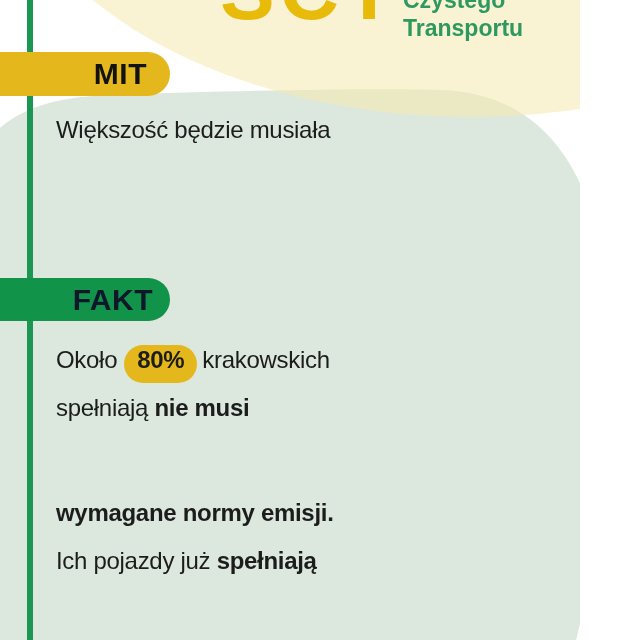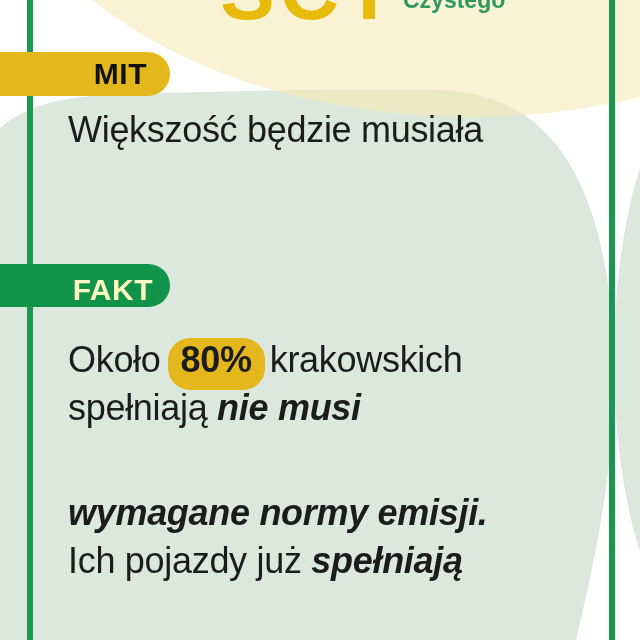--- a/index.html
+++ b/index.html
@@ -1,17 +1,17 @@
 <!DOCTYPE html>
 <html><head>
 <meta charset="utf-8">
 <style>
   html,body { margin:0; padding:0; }
   .canvas {
-    position:relative; width:640px; height:640px; overflow:hidden;
+    position:relative; width:580px; height:640px; overflow:hidden;
     background:#ffffff;
     font-family:"Liberation Sans", sans-serif;
     color:#1c1c1c;
   }
   .bg-svg { position:absolute; left:0; top:0; width:640px; height:640px; z-index:0; }
 
   .vline { position:absolute; top:0; bottom:0; width:6px; background:#1b9653; z-index:2; }
   .vline-left  { left:27px; }
   .vline-right { left:609px; }
 
@@ -27,28 +27,28 @@
   }
 
   .badge {
     position:absolute; left:0; width:170px; height:44px; z-index:4;
     box-sizing:border-box;
     border-radius:0 22px 22px 0;
     display:flex; align-items:center; justify-content:flex-end;
     font-weight:bold; font-size:30px; letter-spacing:0.5px;
   }
   .badge-mit  { top:52px;  background:#e4b81d; color:#121212; padding-right:23px; }
-  .badge-fakt { top:264px; height:43px; background:#12934a; color:#fef9c3; padding-right:17px;align-items:flex-end; }
+  .badge-fakt { top:278px; height:43px; background:#12934a; color:#0f172a; padding-right:17px; }
 
-  .para { position:absolute; left:68px; z-index:4; font-size:36px; letter-spacing:-0.3px; }
+  .para { position:absolute; left:56px; z-index:4; font-size:24px; letter-spacing:-0.3px; }
   .mit-text { top:104px; line-height:52px; }
   .fakt-p1  { top:336px; line-height:48px; }
   .fakt-p2  { top:489px; line-height:48px; }
   .line { white-space:nowrap; }
-  .b { font-weight:bold;font-style:italic; }
+  .b { font-weight:bold; }
   .pill {
     background:#e4b81d; border-radius:22px;
     padding:1px 13px 10px 13px; margin:0 5px 0 7px;
     font-weight:bold;
   }
 </style>
 </head>
 <body>
 
 <div class="canvas">
@@ -67,20 +67,21 @@
 
     <ellipse cx="470" cy="-183" rx="476" ry="300" fill="rgba(244,233,176,0.56)"></ellipse>
   </svg>
 
   <div class="vline vline-left"></div>
   <div class="vline vline-right"></div>
 
   <div class="logo-sct">SCT</div>
   <div class="logo-org">
     <div>Czystego</div>
+    <div>Transportu</div>
   </div>
 
   <div class="badge badge-mit">
     <span>MIT</span>
   </div>
   <div class="para mit-text">
     <div class="line">Większość będzie musiała</div>
   </div>
 
   <div class="badge badge-fakt">

